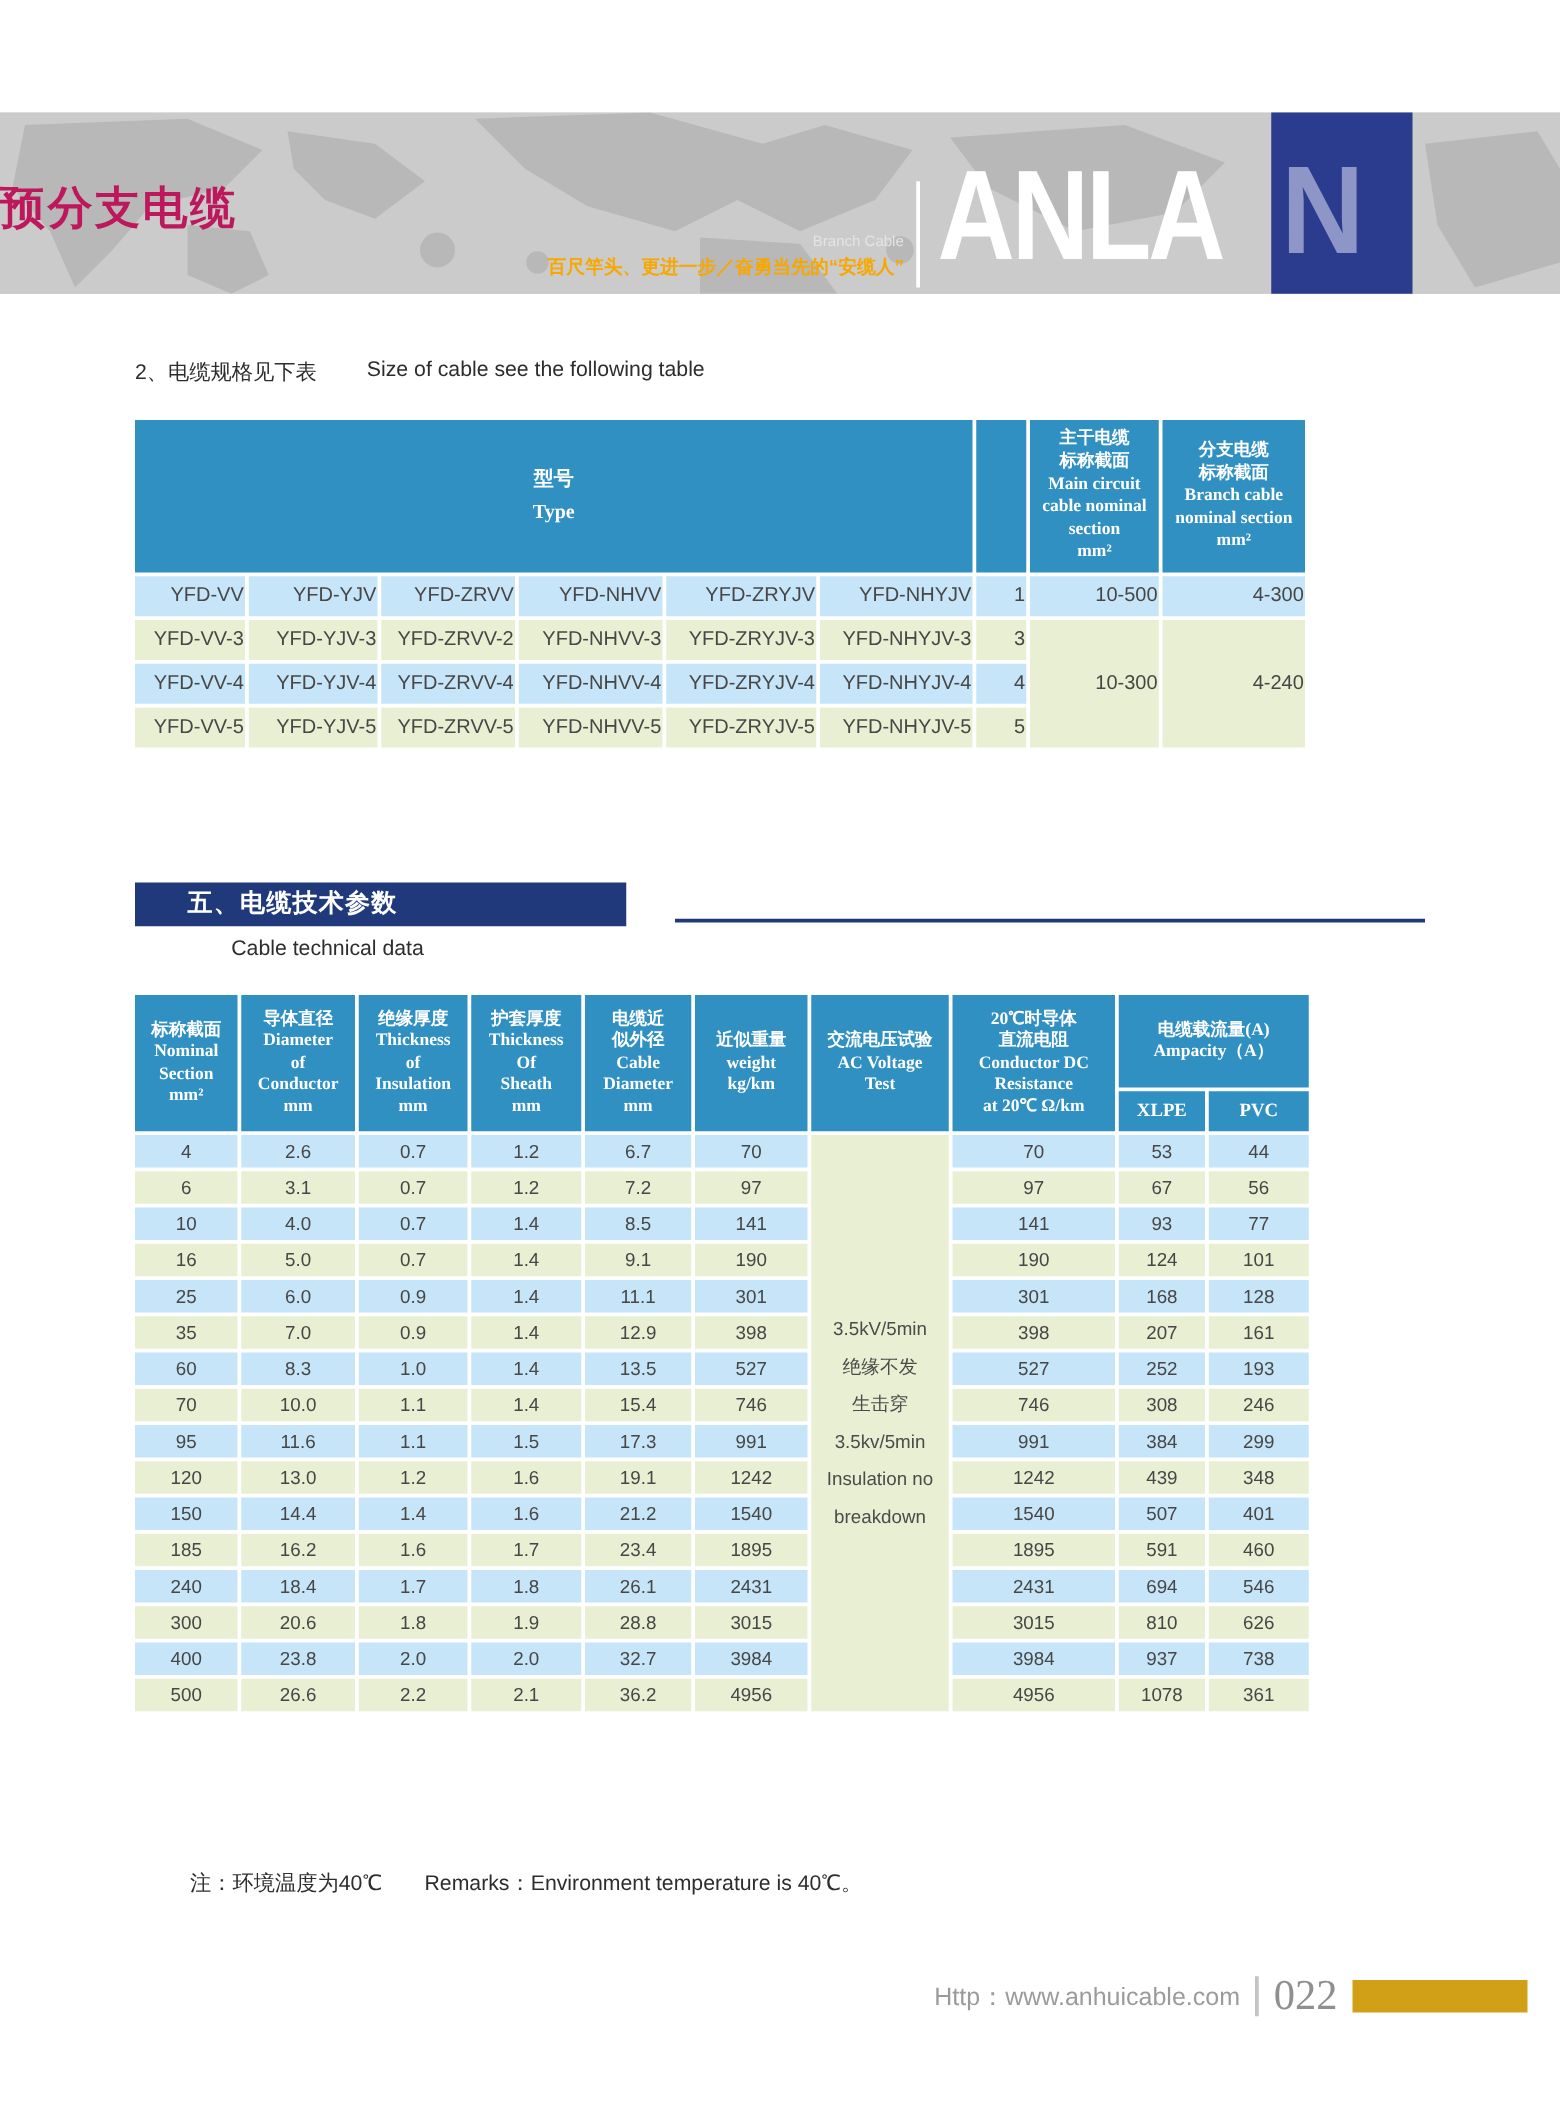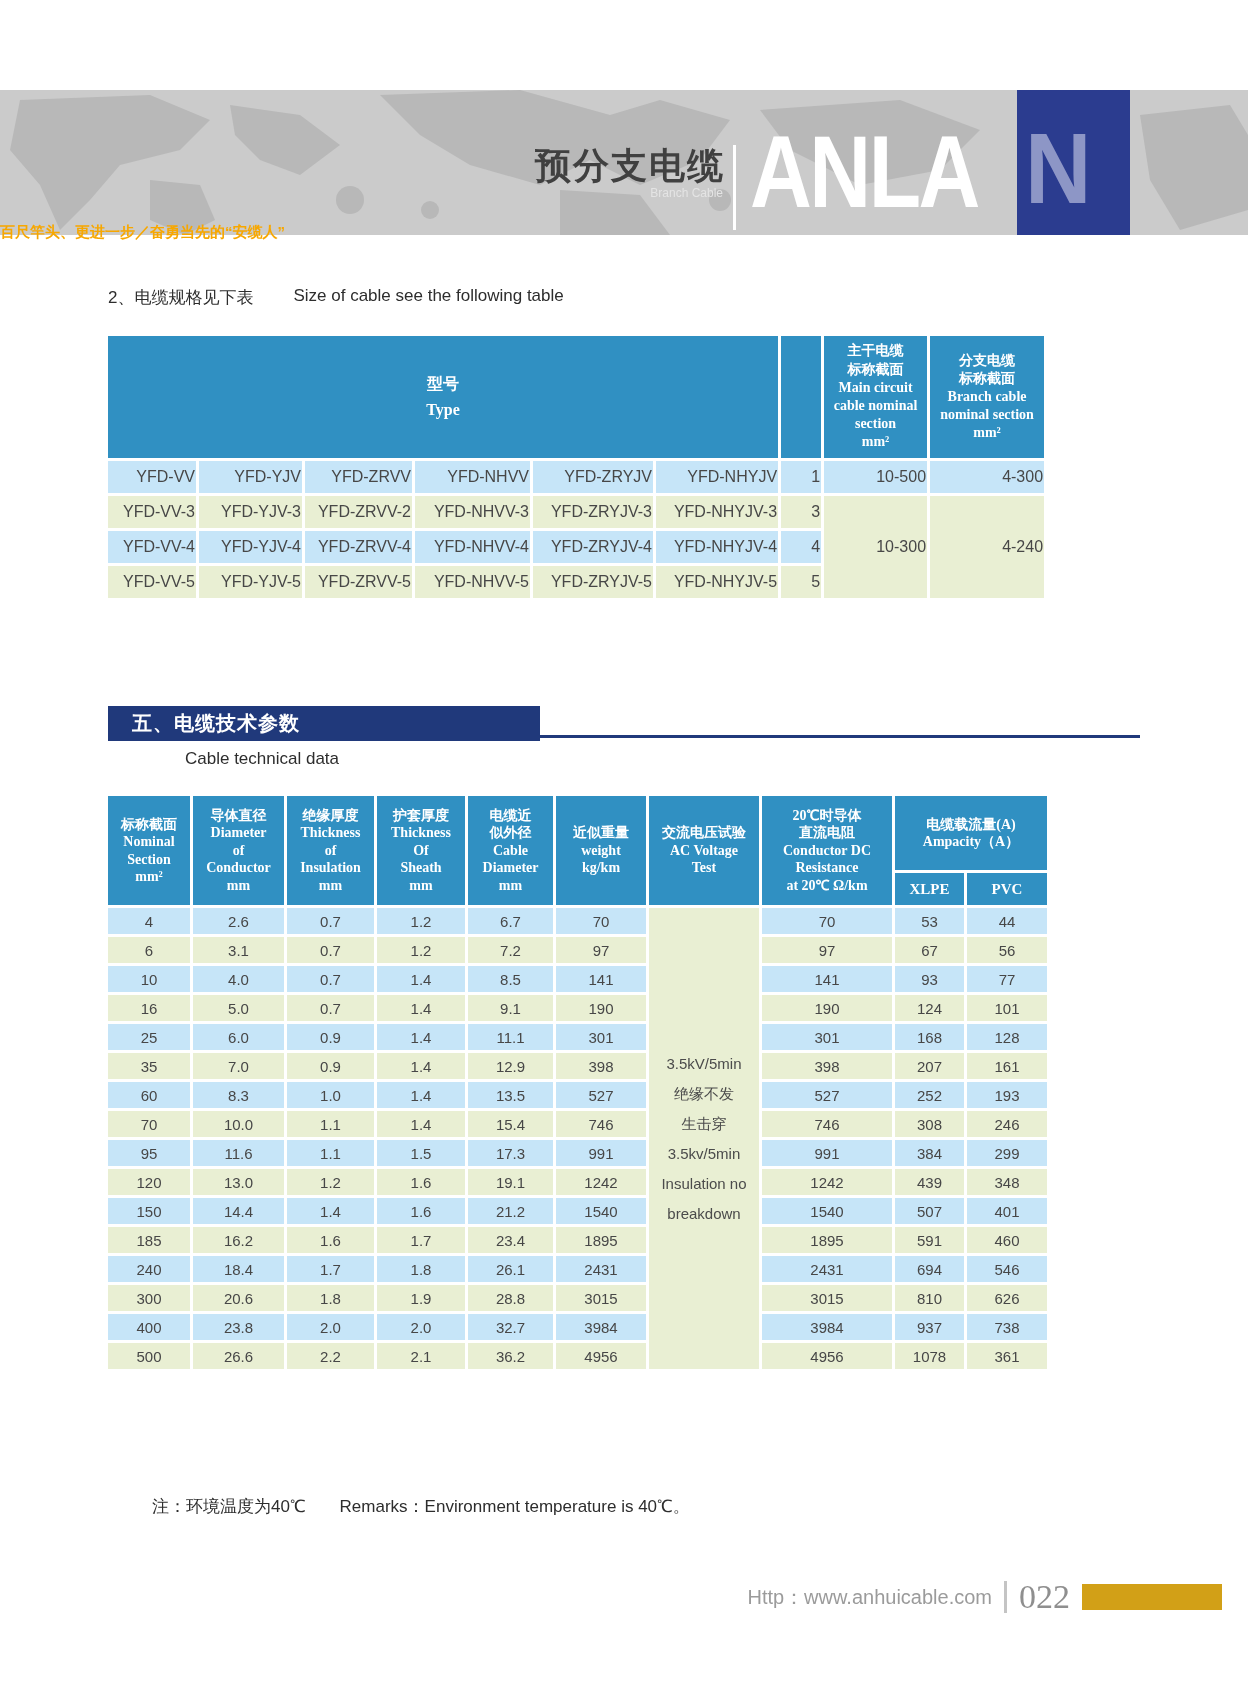--- a/index.html
+++ b/index.html
@@ -2,26 +2,26 @@
 <html><head>
 <meta charset="utf-8">
 <style>
   html,body{margin:0;padding:0;background:#ffffff;}
   .page{position:relative;width:1248px;height:1683px;margin:0 auto;background:#ffffff;
         font-family:"Liberation Sans",sans-serif;overflow:hidden;}
 
   
   .banner{position:absolute;left:0;top:90px;width:1248px;height:145px;background:#cbcbcb;}
   .banner svg{position:absolute;left:0;top:0;}
-  .banner-title{position:absolute;left:0;top:52px;width:725px;text-align:right;
-                font-size:36px;font-weight:bold;color:#404040;letter-spacing:2px;}
+  .banner-title{position:absolute;left:0;top:52px;width:725px;
+                font-size:36px;font-weight:bold;color:#be185d;letter-spacing:2px;}
   .banner-sub{position:absolute;left:0;top:96px;width:723px;text-align:right;
               font-size:12px;color:#e4e4e4;}
-  .banner-slogan{position:absolute;left:0;top:114px;width:723px;
-                 font-size:15px;font-weight:bold;color:#f7a700;margin-top:19px;}
+  .banner-slogan{position:absolute;left:0;top:114px;width:723px;text-align:right;
+                 font-size:15px;font-weight:bold;color:#f7a700;}
   .banner-divider{position:absolute;left:733px;top:55px;width:3px;height:85px;background:#ffffff;}
   .logo-main{position:absolute;left:750px;top:32px;font-size:102px;line-height:100px;
              font-weight:bold;color:#ffffff;letter-spacing:-3px;
              transform:scaleX(0.84);transform-origin:left top;}
   .logo-box{position:absolute;left:1017px;top:0;width:113px;height:145px;background:#2b3c8f;}
   .logo-accent{position:absolute;left:8px;top:28px;font-size:100px;line-height:100px;
                font-weight:bold;color:#8d96c6;transform:scaleX(0.92);transform-origin:left top;}
 
   
   .intro{position:absolute;left:108px;top:286px;font-size:17px;color:#2d2d2d;display:flex;gap:40px;}
@@ -34,22 +34,22 @@
   .tone-blue{background:#c6e5f8;}
   .tone-green{background:#e9efd3;}
 
   
   .type-table{position:absolute;left:105px;top:333px;width:918px;}
   .type-table th{font-size:14px;line-height:1.3;height:120px;}
   .type-table th.type-head{font-size:16px;line-height:1.6;}
   .type-table td{height:30px;font-size:16px;text-align:right;}
 
   
-  .sec-head{position:absolute;left:108px;top:706px;width:432px;height:35px;background:#20397b;
-            color:#ffffff;font-size:20px;font-weight:bold;line-height:35px;padding-left:24px;
+  .sec-head{position:absolute;left:108px;top:706px;width:393px;height:35px;background:#20397b;
+            color:#ffffff;font-size:20px;font-weight:bold;line-height:35px;padding-left:42px;
             box-sizing:border-box;letter-spacing:1px;}
   .sec-line{position:absolute;left:540px;top:735px;width:600px;height:3px;background:#20397b;}
   .sec-sub{position:absolute;left:185px;top:749px;font-size:17px;color:#2d2d2d;}
 
   
   .tech-table{position:absolute;left:105px;top:793px;width:918px;}
   .tech-table th{font-size:14px;line-height:1.25;}
   .tech-table thead tr.h1 th{height:72px;}
   .tech-table thead tr.h2 th{height:30px;font-size:15px;}
   .tech-table td{height:24px;font-size:15px;}

